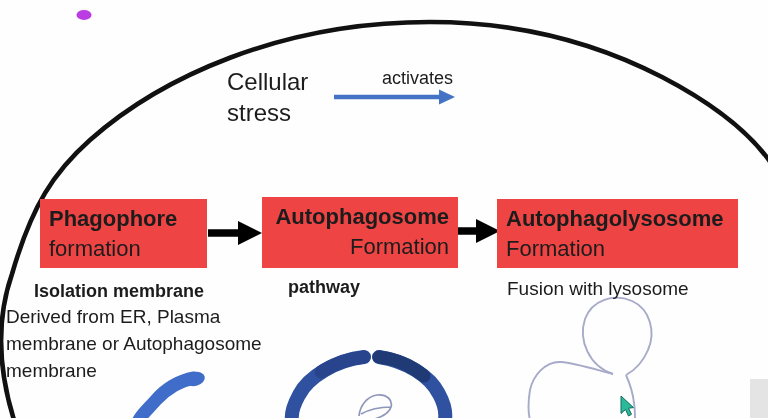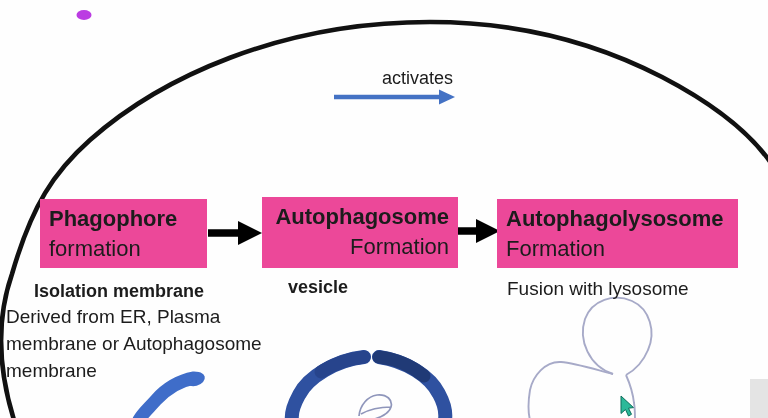--- a/index.html
+++ b/index.html
@@ -31,21 +31,21 @@
   }
   .autophagy-title {
     left: 466px; top: 84px;
     font-size: 22px; line-height: 31px;
     font-weight: bold;
     white-space: pre-line;
   }
 
   .stage-box {
     position: absolute; z-index: 1;
-    background: #ec4899;
+    background: #ef4444;
     padding: 5px 9px 4px 9px;
     box-sizing: border-box;
   }
   .stage-box .title   { font-size: 22px; font-weight: bold; line-height: 30px; }
   .stage-box .subtitle{ font-size: 22px; line-height: 29px; }
   #stage-1 { left: 40px;  top: 199px; width: 167px; height: 69px; }
   #stage-2 { left: 262px; top: 197px; width: 196px; height: 71px; text-align: right; }
   #stage-3 { left: 497px; top: 199px; width: 241px; height: 69px; }
 
   .isolation-title {
@@ -110,35 +110,37 @@
       <path d="M 626,375 C 630,384 633,394 634,403 C 635,409 635,415 635,420" fill="none" stroke="#a7aac8" stroke-width="1.9"></path>
     </g>
 
     <ellipse cx="84" cy="15" rx="7.5" ry="5" fill="#bb3ce2"></ellipse>
 
     <rect x="750" y="379" width="18" height="39" fill="#e4e4e4"></rect>
 
     <polygon points="621,396 621,413.5 625.5,409.5 628.5,416 631.5,414.3 628.5,408.2 633.5,407.6" fill="#2cb999" stroke="#0e6e5c" stroke-width="1"></polygon>
   </svg>
 
+  <div class="layer cellular-stress">Cellular
+stress</div>
   <div class="layer activates-label">activates</div>
 
   <div class="stage-box" id="stage-1">
     <div class="title">Phagophore</div>
     <div class="subtitle">formation</div>
   </div>
   <div class="stage-box" id="stage-2">
     <div class="title">Autophagosome</div>
     <div class="subtitle">Formation</div>
   </div>
   <div class="stage-box" id="stage-3">
     <div class="title">Autophagolysosome</div>
     <div class="subtitle">Formation</div>
   </div>
 
   <div class="layer isolation-title">Isolation membrane</div>
   <div class="layer isolation-detail">Derived from ER, Plasma
 membrane or Autophagosome
 membrane</div>
-  <div class="layer vesicle-label">vesicle</div>
+  <div class="layer vesicle-label">pathway</div>
   <div class="layer fusion-label">Fusion with lysosome</div>
 
 </div>
 
 </body></html>

